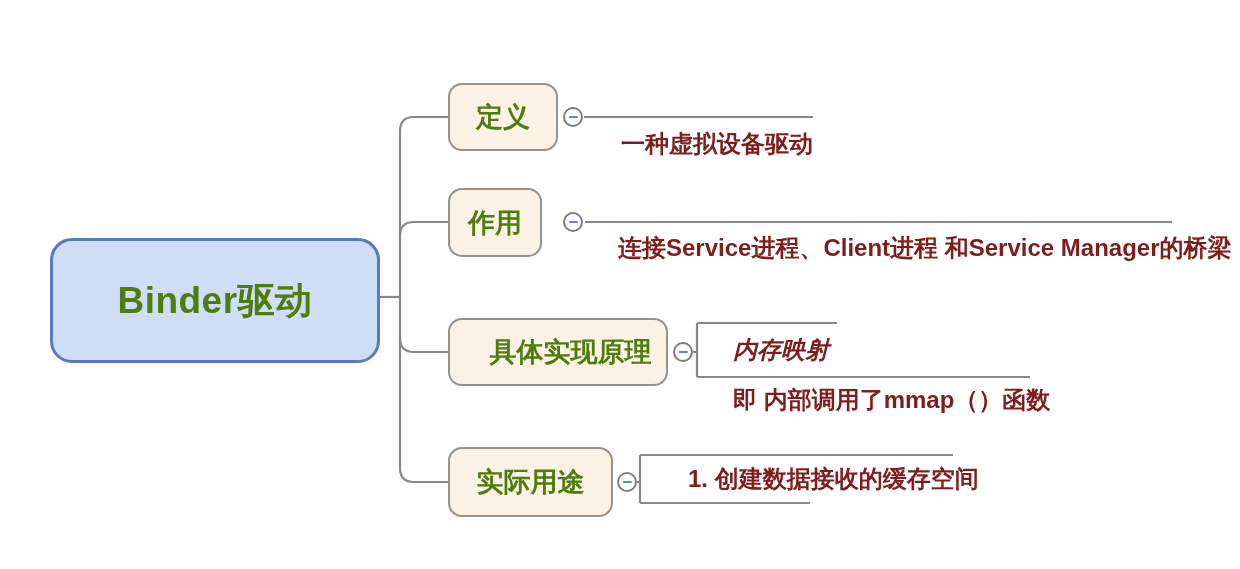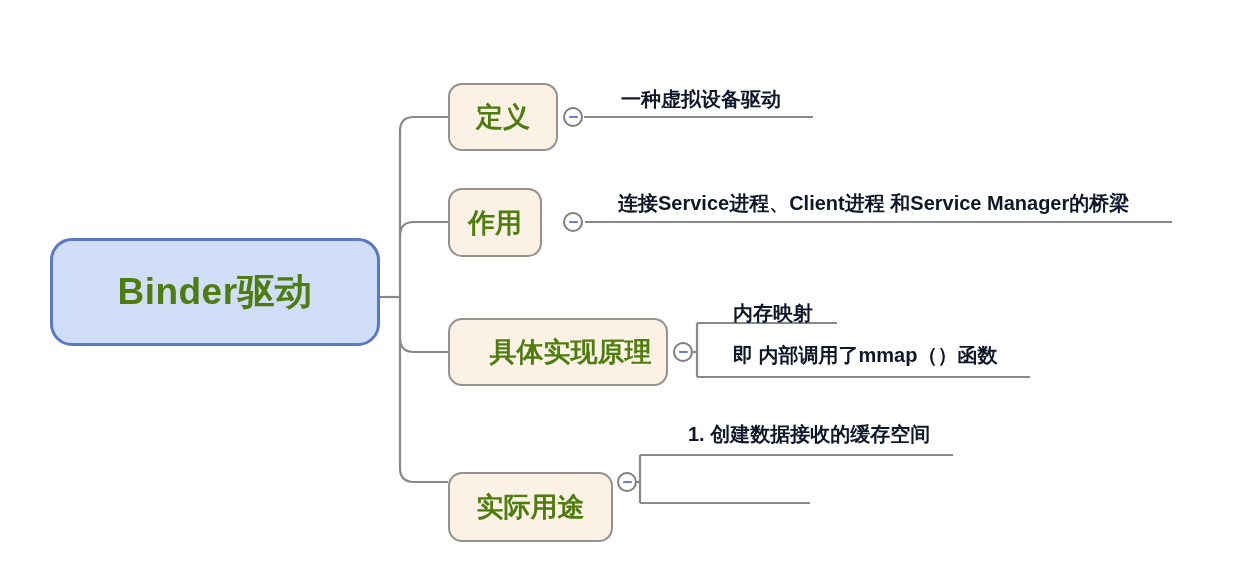--- a/index.html
+++ b/index.html
@@ -14,41 +14,41 @@
   svg.connectors{position:absolute;left:0;top:0;z-index:1;}
 
   .topic{
     position:absolute;z-index:2;
     display:flex;align-items:center;justify-content:center;
     box-sizing:border-box;
     color:#4d7c0f;font-weight:bold;
     white-space:nowrap;
   }
   .root-topic{
-    left:50px;top:238px;width:330px;height:108px;
+    left:50px;top:238px;width:330px;height:125px;
     background:#cfdef6;border:3px solid #5b79c3;border-radius:22px;
     font-size:37px;letter-spacing:.5px;
   }
   .main-topic{
     background:#fbf1e4;border:2.5px solid #96918b;border-radius:14px;
     font-size:27px;
   }
   #topic-dingyi      {left:448px;top:83px; width:110px;height:68px;}
   #topic-zuoyong     {left:448px;top:188px;width:94px;height:69px;}
   #topic-yuanli      {left:448px;top:318px;width:220px;height:68px;padding-left:25px;}
-  #topic-yongtu      {left:448px;top:447px;width:165px;height:70px;margin-top:25px;}
+  #topic-yongtu      {left:448px;top:447px;width:165px;height:70px;}
 
   .child-label{
     position:absolute;z-index:2;
-    font-size:20px;font-weight:600;color:#0f172a;
-    white-space:nowrap;line-height:26px;
+    font-size:24px;font-weight:600;color:#7f1d1d;
+    white-space:nowrap;line-height:26px;margin-top:45px;
   }
   #child-1-1{left:621px;top:86px;}
   #child-2-1{left:618px;top:190px;}
-  #child-3-1{left:733px;top:300px;}
+  #child-3-1{left:733px;top:292px;font-style:italic;}
   #child-3-2{left:733px;top:342px;text-align:right;}
   #child-4-1{left:688px;top:421px;}
   #child-4-2{left:676px;top:470px;}
 
   .collapse-btn{
     position:absolute;z-index:3;
     width:20px;height:20px;border-radius:50%;
     background:#ffffff;border:2px solid #7d7d7d;
     box-sizing:border-box;
     display:flex;align-items:center;justify-content:center;

